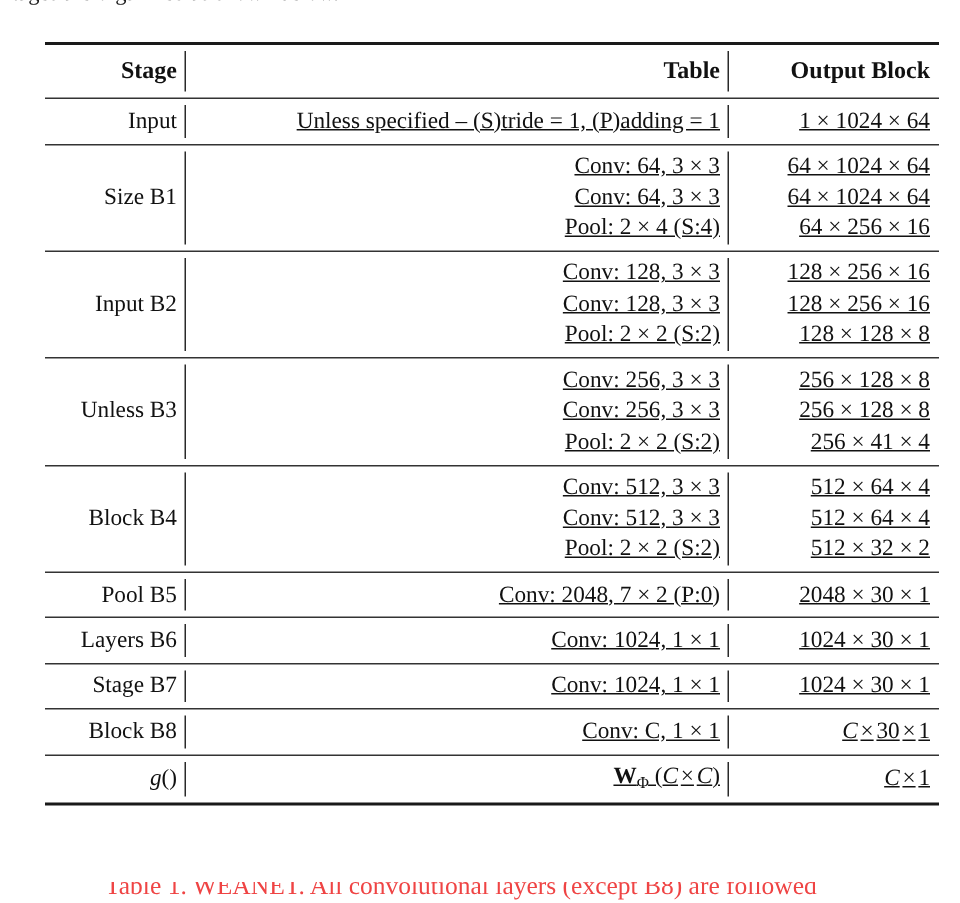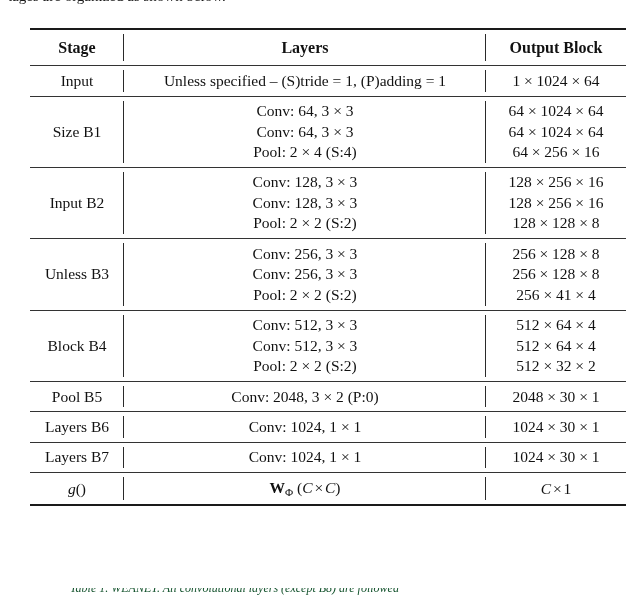--- a/index.html
+++ b/index.html
@@ -71,31 +71,32 @@
     left: -1px;
     top: 4px;
     bottom: 4px;
     width: 1.4px;
     background: #2a2a2a;
   }
 
   .cell-pad {
     padding: 4.5px 6px;
     line-height: 1.32;
+    text-align: right;
   }
 
   th .cell-pad {
     font-weight: bold;
     padding: 7px 6px 7px 6px;
     font-size: 16px;
   }
 
   .stage-cell .cell-pad { font-size: 15.5px; }
 
-  .lines > div { white-space: nowrap; }
+  .lines > div { white-space: nowrap; text-decoration: underline; }
 
   
   .it { font-style: italic; }
   .bf { font-weight: bold; }
   .sub { font-size: 0.72em; vertical-align: -0.28em; }
   .times { padding: 0 0.12em; }
 
   
   .caption-clip {
     position: absolute;
@@ -103,24 +104,23 @@
     top: 588px;
     width: 640px;
     height: 14px;
     overflow: hidden;
   }
   .caption-clip .cap-inner {
     position: absolute;
     top: -7px;
     left: 70px;
     width: 560px;
-    font-size: 12px;
-    font-style: italic;
+    font-size: 17px;
     white-space: nowrap;
-    color: #14532d;
+    color: #ef4444;
   }
 </style>
 </head>
 <body>
 
 <div class="top-clip">tages are organized as shown below.</div>
 
 <div class="table-wrap">
   <table class="spec">
     <colgroup>
@@ -128,21 +128,21 @@
         <col class="c-layers">
         <col class="c-out">
     </colgroup>
 
     <thead>
       <tr class="rule-top">
         <th>
           <div class="cell-pad">Stage</div>
         </th>
         <th class="sep-cell">
-          <div class="cell-pad">Layers</div>
+          <div class="cell-pad">Table</div>
         </th>
         <th class="sep-cell">
           <div class="cell-pad">Output Block</div>
         </th>
       </tr>
     </thead>
 
     <tbody>
 
       <tr class="rule-mid">
@@ -240,21 +240,21 @@
           </div>
         </td>
       </tr>
 
       <tr class="rule-mid">
         <td class="stage-cell">
           <div class="cell-pad">Pool B5</div>
         </td>
         <td class="sep-cell">
           <div class="cell-pad lines">
-            <div>Conv: 2048, 3 × 2 (P:0)</div>
+            <div>Conv: 2048, 7 × 2 (P:0)</div>
           </div>
         </td>
         <td class="sep-cell">
           <div class="cell-pad lines">
             <div>2048 × 30 × 1</div>
           </div>
         </td>
       </tr>
 
       <tr class="rule-mid">
@@ -268,34 +268,49 @@
         </td>
         <td class="sep-cell">
           <div class="cell-pad lines">
             <div>1024 × 30 × 1</div>
           </div>
         </td>
       </tr>
 
       <tr class="rule-mid">
         <td class="stage-cell">
-          <div class="cell-pad">Layers B7</div>
+          <div class="cell-pad">Stage B7</div>
         </td>
         <td class="sep-cell">
           <div class="cell-pad lines">
             <div>Conv: 1024, 1 × 1</div>
           </div>
         </td>
         <td class="sep-cell">
           <div class="cell-pad lines">
             <div>1024 × 30 × 1</div>
           </div>
         </td>
       </tr>
 
+      <tr class="rule-mid">
+        <td class="stage-cell">
+          <div class="cell-pad">Block B8</div>
+        </td>
+        <td class="sep-cell">
+          <div class="cell-pad lines">
+            <div>Conv: C, 1 × 1</div>
+          </div>
+        </td>
+        <td class="sep-cell">
+          <div class="cell-pad lines">
+            <div><span class="it">C</span><span class="times">×</span>30<span class="times">×</span>1</div>
+          </div>
+        </td>
+      </tr>
 
       <tr class="rule-mid rule-bot">
         <td class="stage-cell">
           <div class="cell-pad"><span class="it">g</span>()</div>
         </td>
         <td class="sep-cell">
           <div class="cell-pad lines">
             <div><span class="bf">W</span><span class="sub">Φ</span> (<span class="it">C</span><span class="times">×</span><span class="it">C</span>)</div>
           </div>
         </td>

